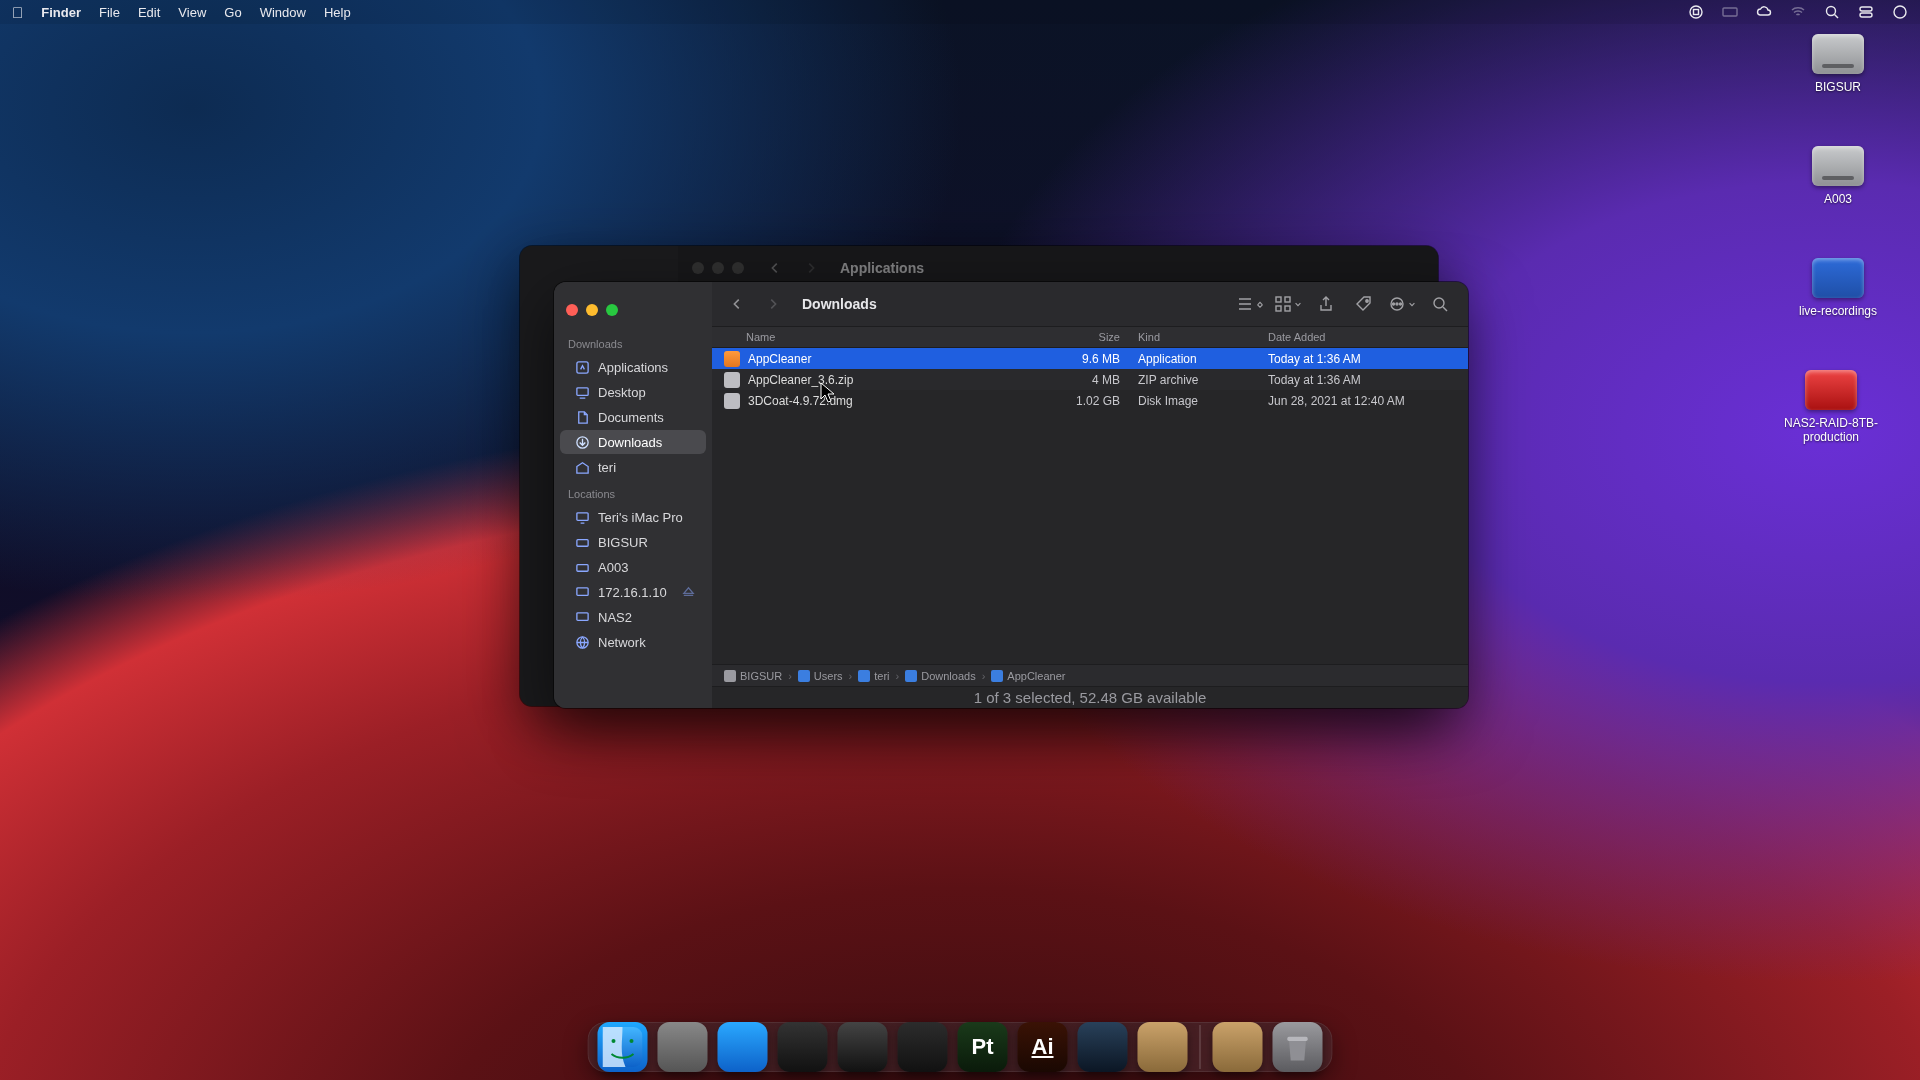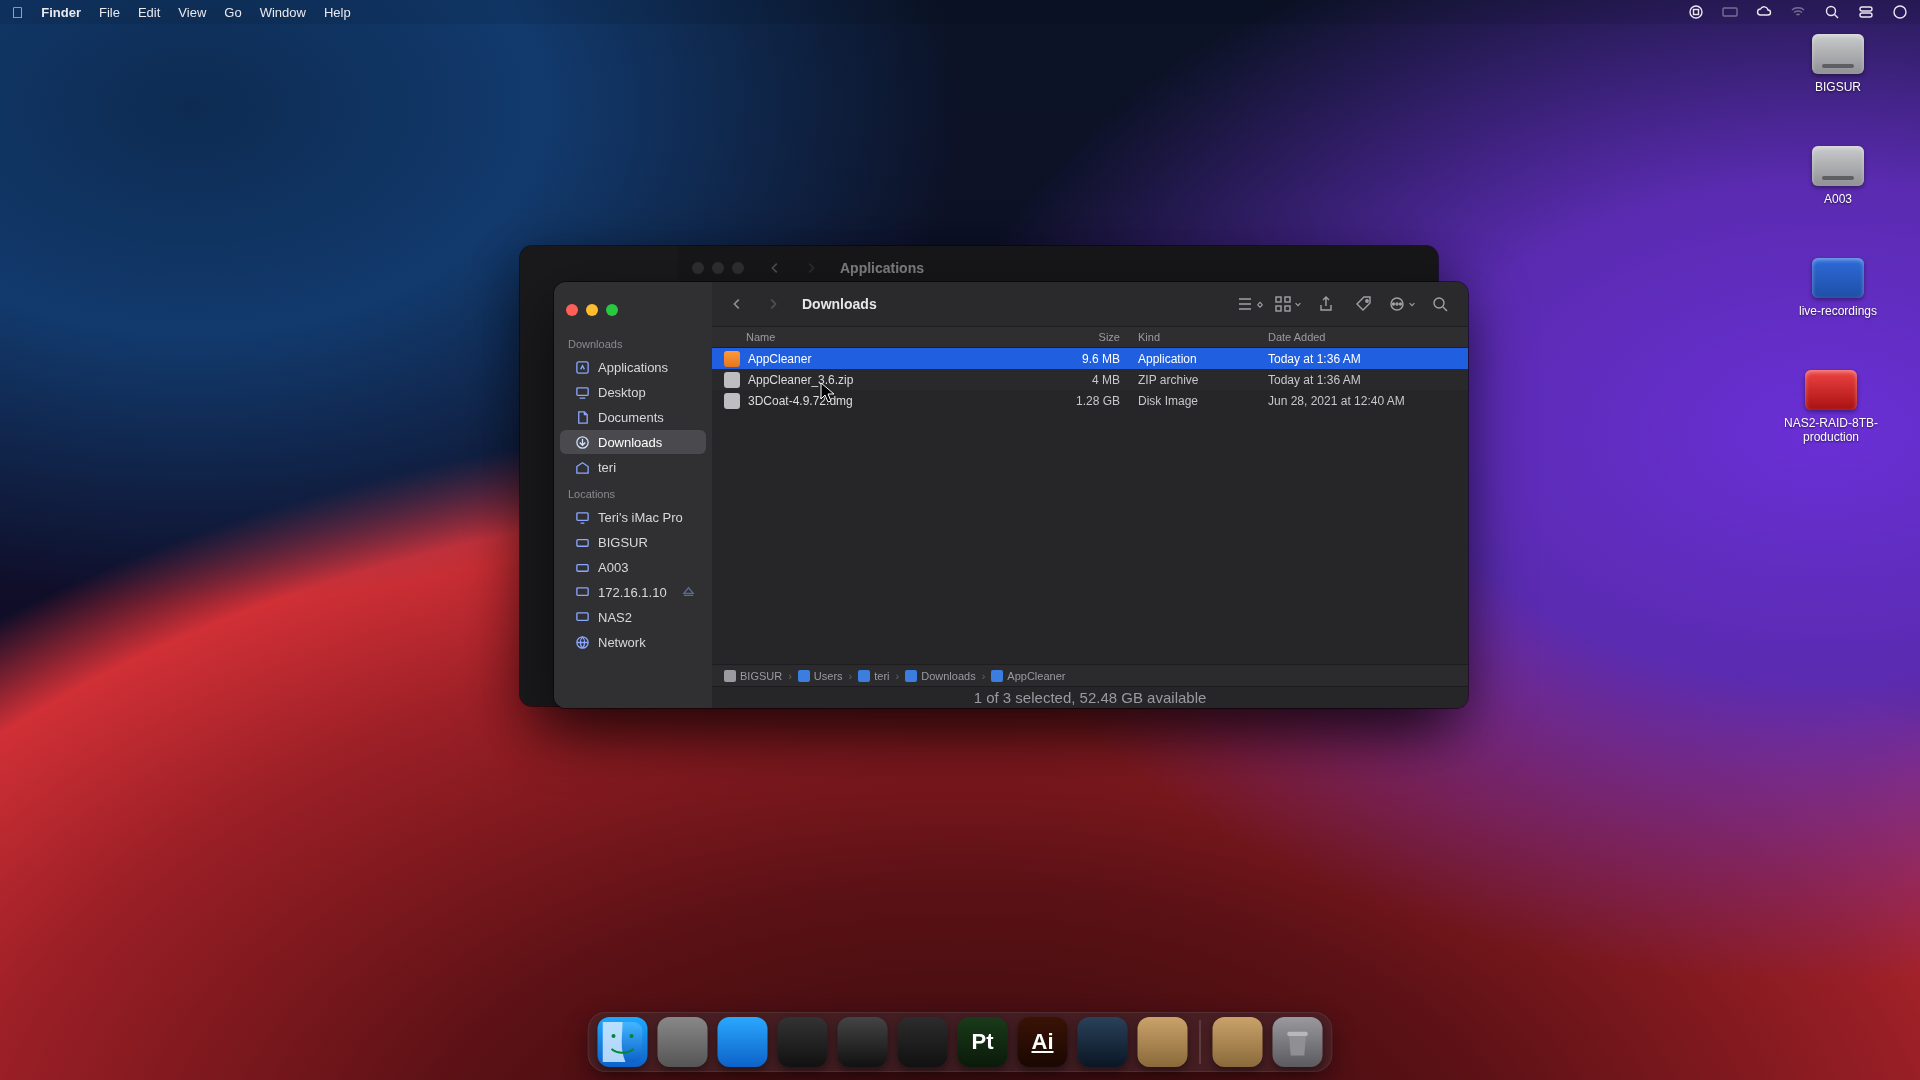--- a/index.html
+++ b/index.html
@@ -105,21 +105,21 @@
 .pathbar .pd{ width:12px;height:12px;border-radius:2px;background:#9a9aa0; display:inline-block;}
 
 
 .statusbar{ height:22px; font-size:15px; color:#9a9aa0; display:flex; align-items:center; justify-content:center; background:#262628; border-top:1px solid #1d1d1f;}
 
 
 .finder.back .toolbar{ justify-content:flex-start; }
 .finder.back .traffic span{ background:#555; }
 
 
-#dock{ position:absolute; left:50%; transform:translateX(-50%); bottom:8px; height:60px; padding:6px 10px; border-radius:18px; background:rgba(60,60,66,.35); backdrop-filter: blur(20px); display:flex; align-items:center; gap:10px; box-shadow: 0 8px 24px rgba(0,0,0,.4), inset 0 0 0 1px rgba(255,255,255,.08);}
+#dock{ position:absolute; left:50%; transform:translateX(-50%); bottom:8px; height:50px; padding:6px 10px; border-radius:18px; background:rgba(60,60,66,.35); backdrop-filter: blur(20px); display:flex; align-items:center; gap:10px; box-shadow: 0 8px 24px rgba(0,0,0,.4), inset 0 0 0 1px rgba(255,255,255,.08);}
 .dock-item{ width:50px; height:50px; border-radius:12px; display:flex; align-items:center; justify-content:center; font-size:22px; color:#fff; font-weight:700; box-shadow: 0 4px 8px rgba(0,0,0,.4);}
 .dock-sep{ width:1px; height:44px; background:rgba(255,255,255,.25); margin:0 2px;}
 
 
 #cursor{position:absolute; width:16px; height:22px; pointer-events:none;}
 #cursor svg{width:16px;height:22px; filter: drop-shadow(0 1px 1px rgba(0,0,0,.6));}
 </style>
 </head>
 <body>
 
@@ -419,21 +419,21 @@
           <div class="row">
             <span class="ficon doc"></span>
             <span class="name">AppCleaner_3.6.zip</span>
             <span class="size">4 MB</span>
             <span class="kind">ZIP archive</span>
             <span class="date">Today at 1:36 AM</span>
           </div>
           <div class="row">
             <span class="ficon doc"></span>
             <span class="name">3DCoat-4.9.72.dmg</span>
-            <span class="size">1.28 GB</span>
+            <span class="size">1.02 GB</span>
             <span class="kind">Disk Image</span>
             <span class="date">Jun 28, 2021 at 12:40 AM</span>
           </div>
         </div>
 
       <div class="pathbar" id="pathbar">
           <span class="chip">
             <span class="pd"></span>
             <span>BIGSUR</span>
           </span>

